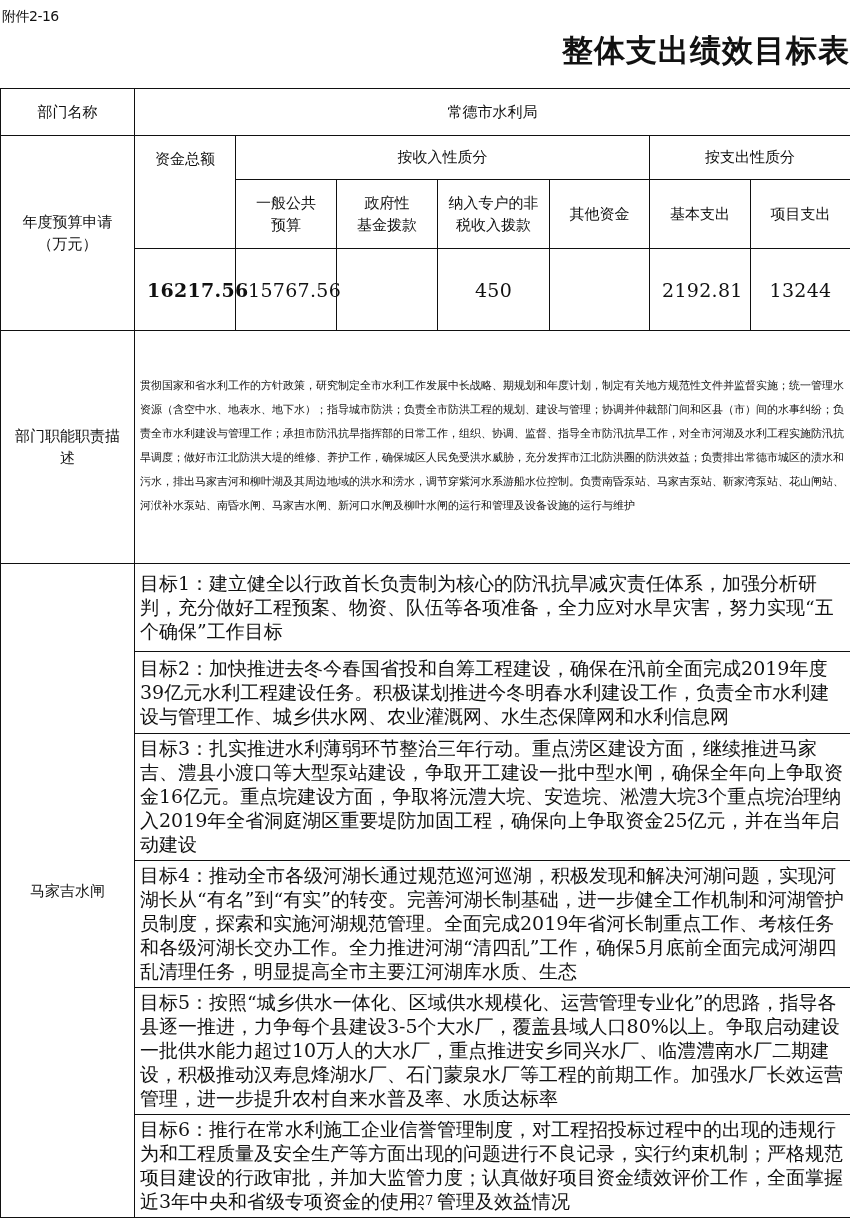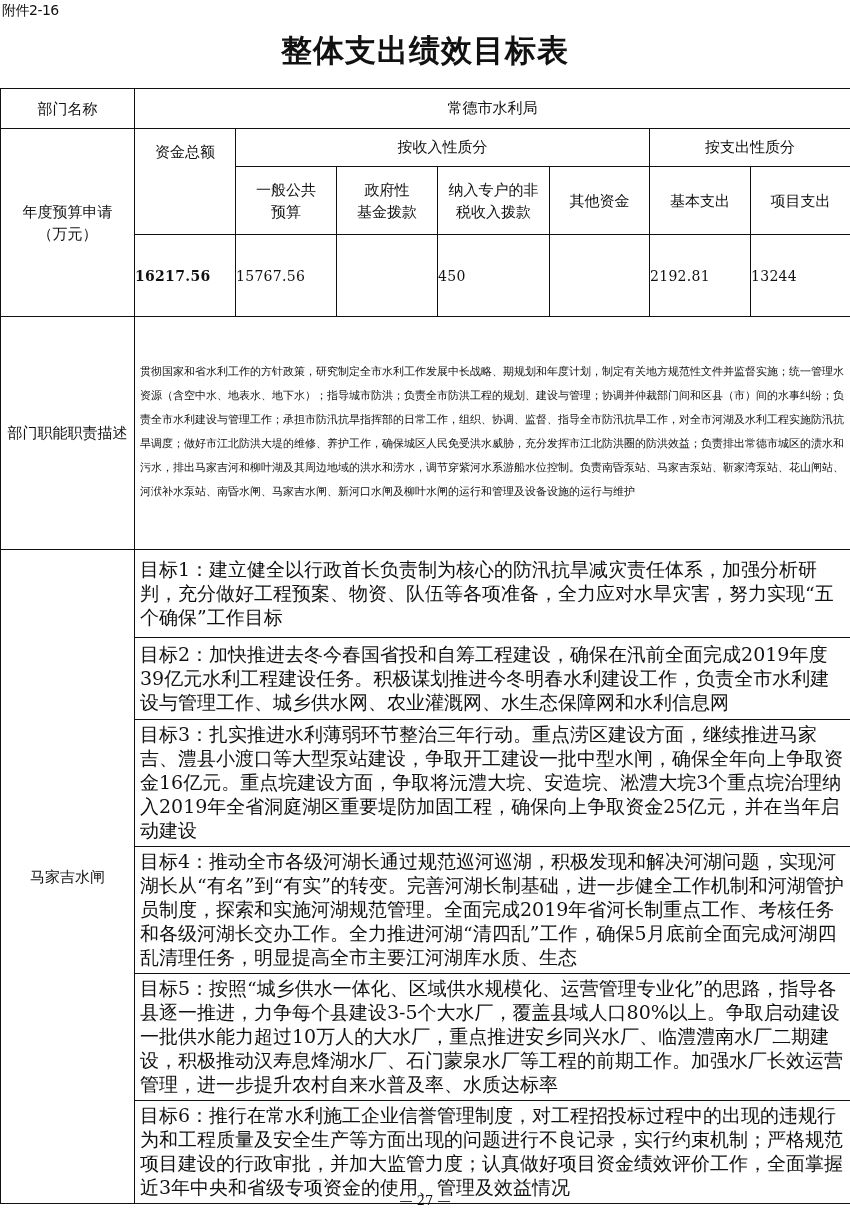--- a/index.html
+++ b/index.html
@@ -2,41 +2,41 @@
 <html><head>
 <meta charset="utf-8">
 <style>
   html, body { margin: 0; padding: 0; background: #ffffff; }
   body {
     width: 850px; height: 1219px; position: relative; overflow: hidden;
     font-family: "DejaVu Serif", "Liberation Serif", serif;
     color: #111111;
   }
   .attach {
-    position: absolute; left: 2px; top: 2px;
+    position: absolute; left: 2px; top: 8px;
     font-size: 14px; letter-spacing: -0.5px;
     font-family: "DejaVu Sans", "Liberation Sans", sans-serif;
   }
   .title {
     position: absolute; left: 0; width: 850px; top: 30px;
-    text-align: center; font-size: 31px; font-weight: bold;
+    text-align: right; font-size: 31px; font-weight: bold;
     letter-spacing: 1px;
     font-family: Liberation Sans, sans-serif;
   }
   table.main {
     position: absolute; left: 0px; top: 88px; width: 850px;
     border-collapse: collapse; table-layout: fixed;
     font-size: 15px;
   }
   table.main td {
-    border: 1.6px solid #111; padding: 0; vertical-align: middle;
+    border: 1.6px solid #111; padding: 12px; vertical-align: middle;
   }
   .c { text-align: center; }
   .lbl { text-align: center; line-height: 22px; padding: 0 4px; }
-  .num { text-align: left; font-size: 14px; letter-spacing: 0.3px; }
+  .num { text-align: center; font-size: 19px; letter-spacing: 0.3px; }
   .bold { font-weight: bold; }
   .top { vertical-align: top !important; padding-top: 12px !important; }
   .para {
     text-align: left; font-size: 11px; line-height: 24px;
     padding: 2px 3px 4px 5px !important;
   }
   .goal {
     text-align: left; font-size: 19px; line-height: 24px;
     padding: 2px 3px 4px 5px !important;
   }

